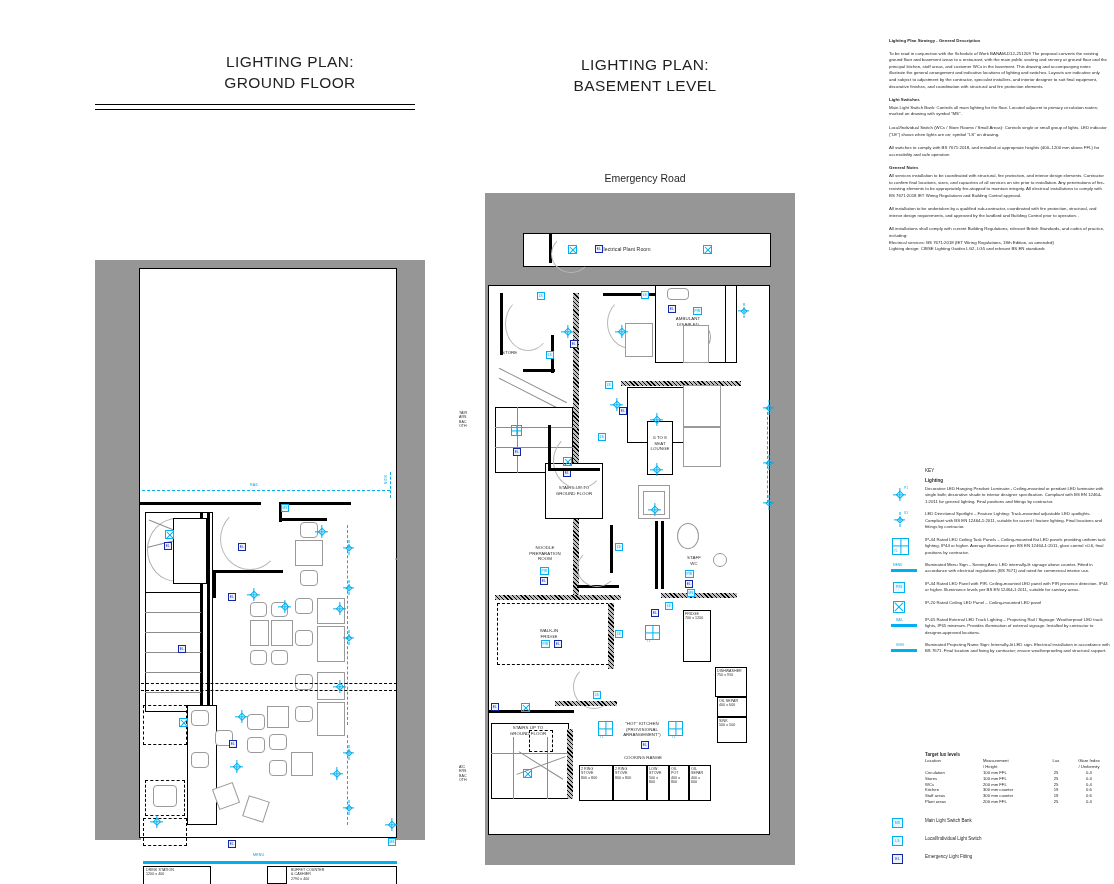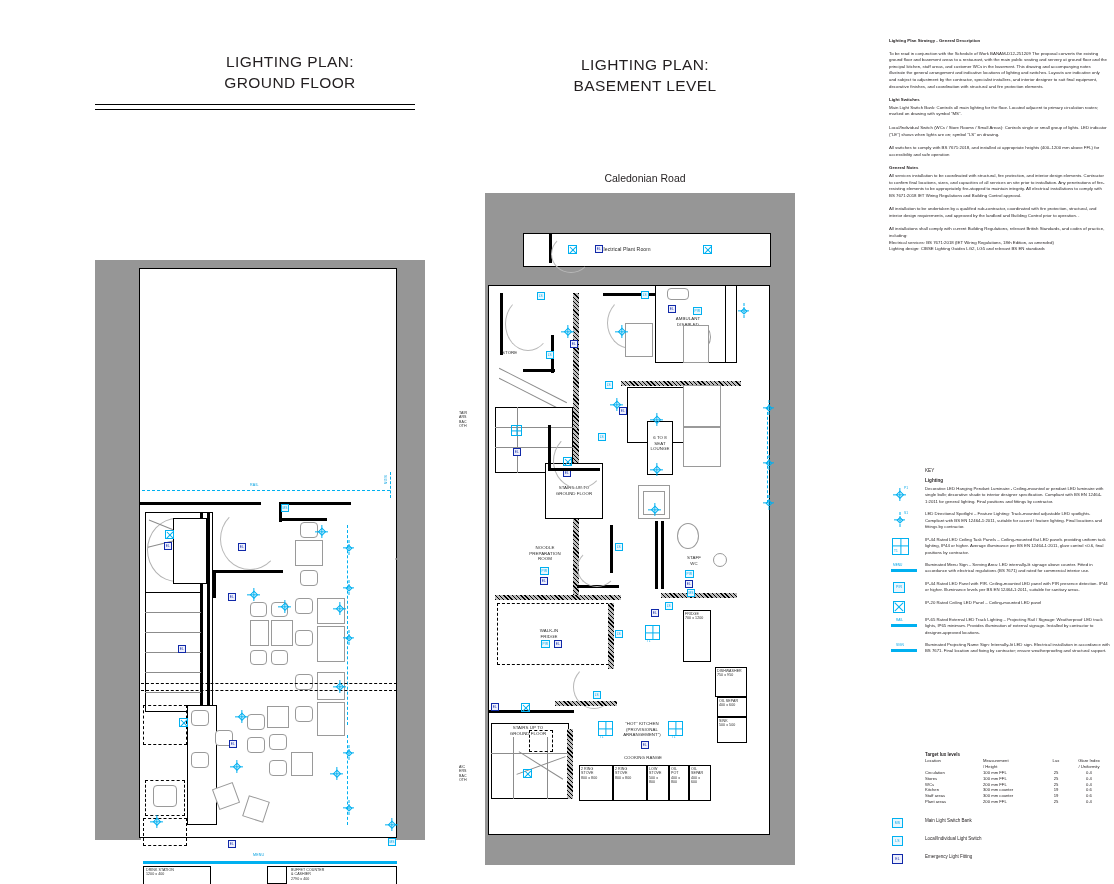--- a/index.html
+++ b/index.html
@@ -163,21 +163,21 @@
 
 <div class="sheet">
 
   <div class="plan-title" id="gf-title">LIGHTING PLAN:
 GROUND FLOOR</div>
   <div class="title-rule"></div>
   <div class="title-rule second"></div>
 
   <div class="plan-title" id="bs-title">LIGHTING  PLAN:
 BASEMENT LEVEL</div>
-  <div class="road-label">Caledonian Road</div>
+  <div class="road-label">Emergency Road</div>
 
   <div class="plan" id="gf" style="left:95px; top:240px; width:330px; height:600px;">
 
     <div class="ctx" style="left:0; top:20px; width:46px; height:580px;"></div>
     <div class="ctx" style="left:300px; top:20px; width:30px; height:580px;"></div>
     <div class="ctx" style="left:0; top:360px; width:46px; height:240px;"></div>
     <div class="ctx" style="left:35px; top:20px; width:272px; height:10px;"></div>
 
     <div class="room" style="left:44px; top:28px; width:258px; height:570px; border-width:1.6px;"></div>
 

